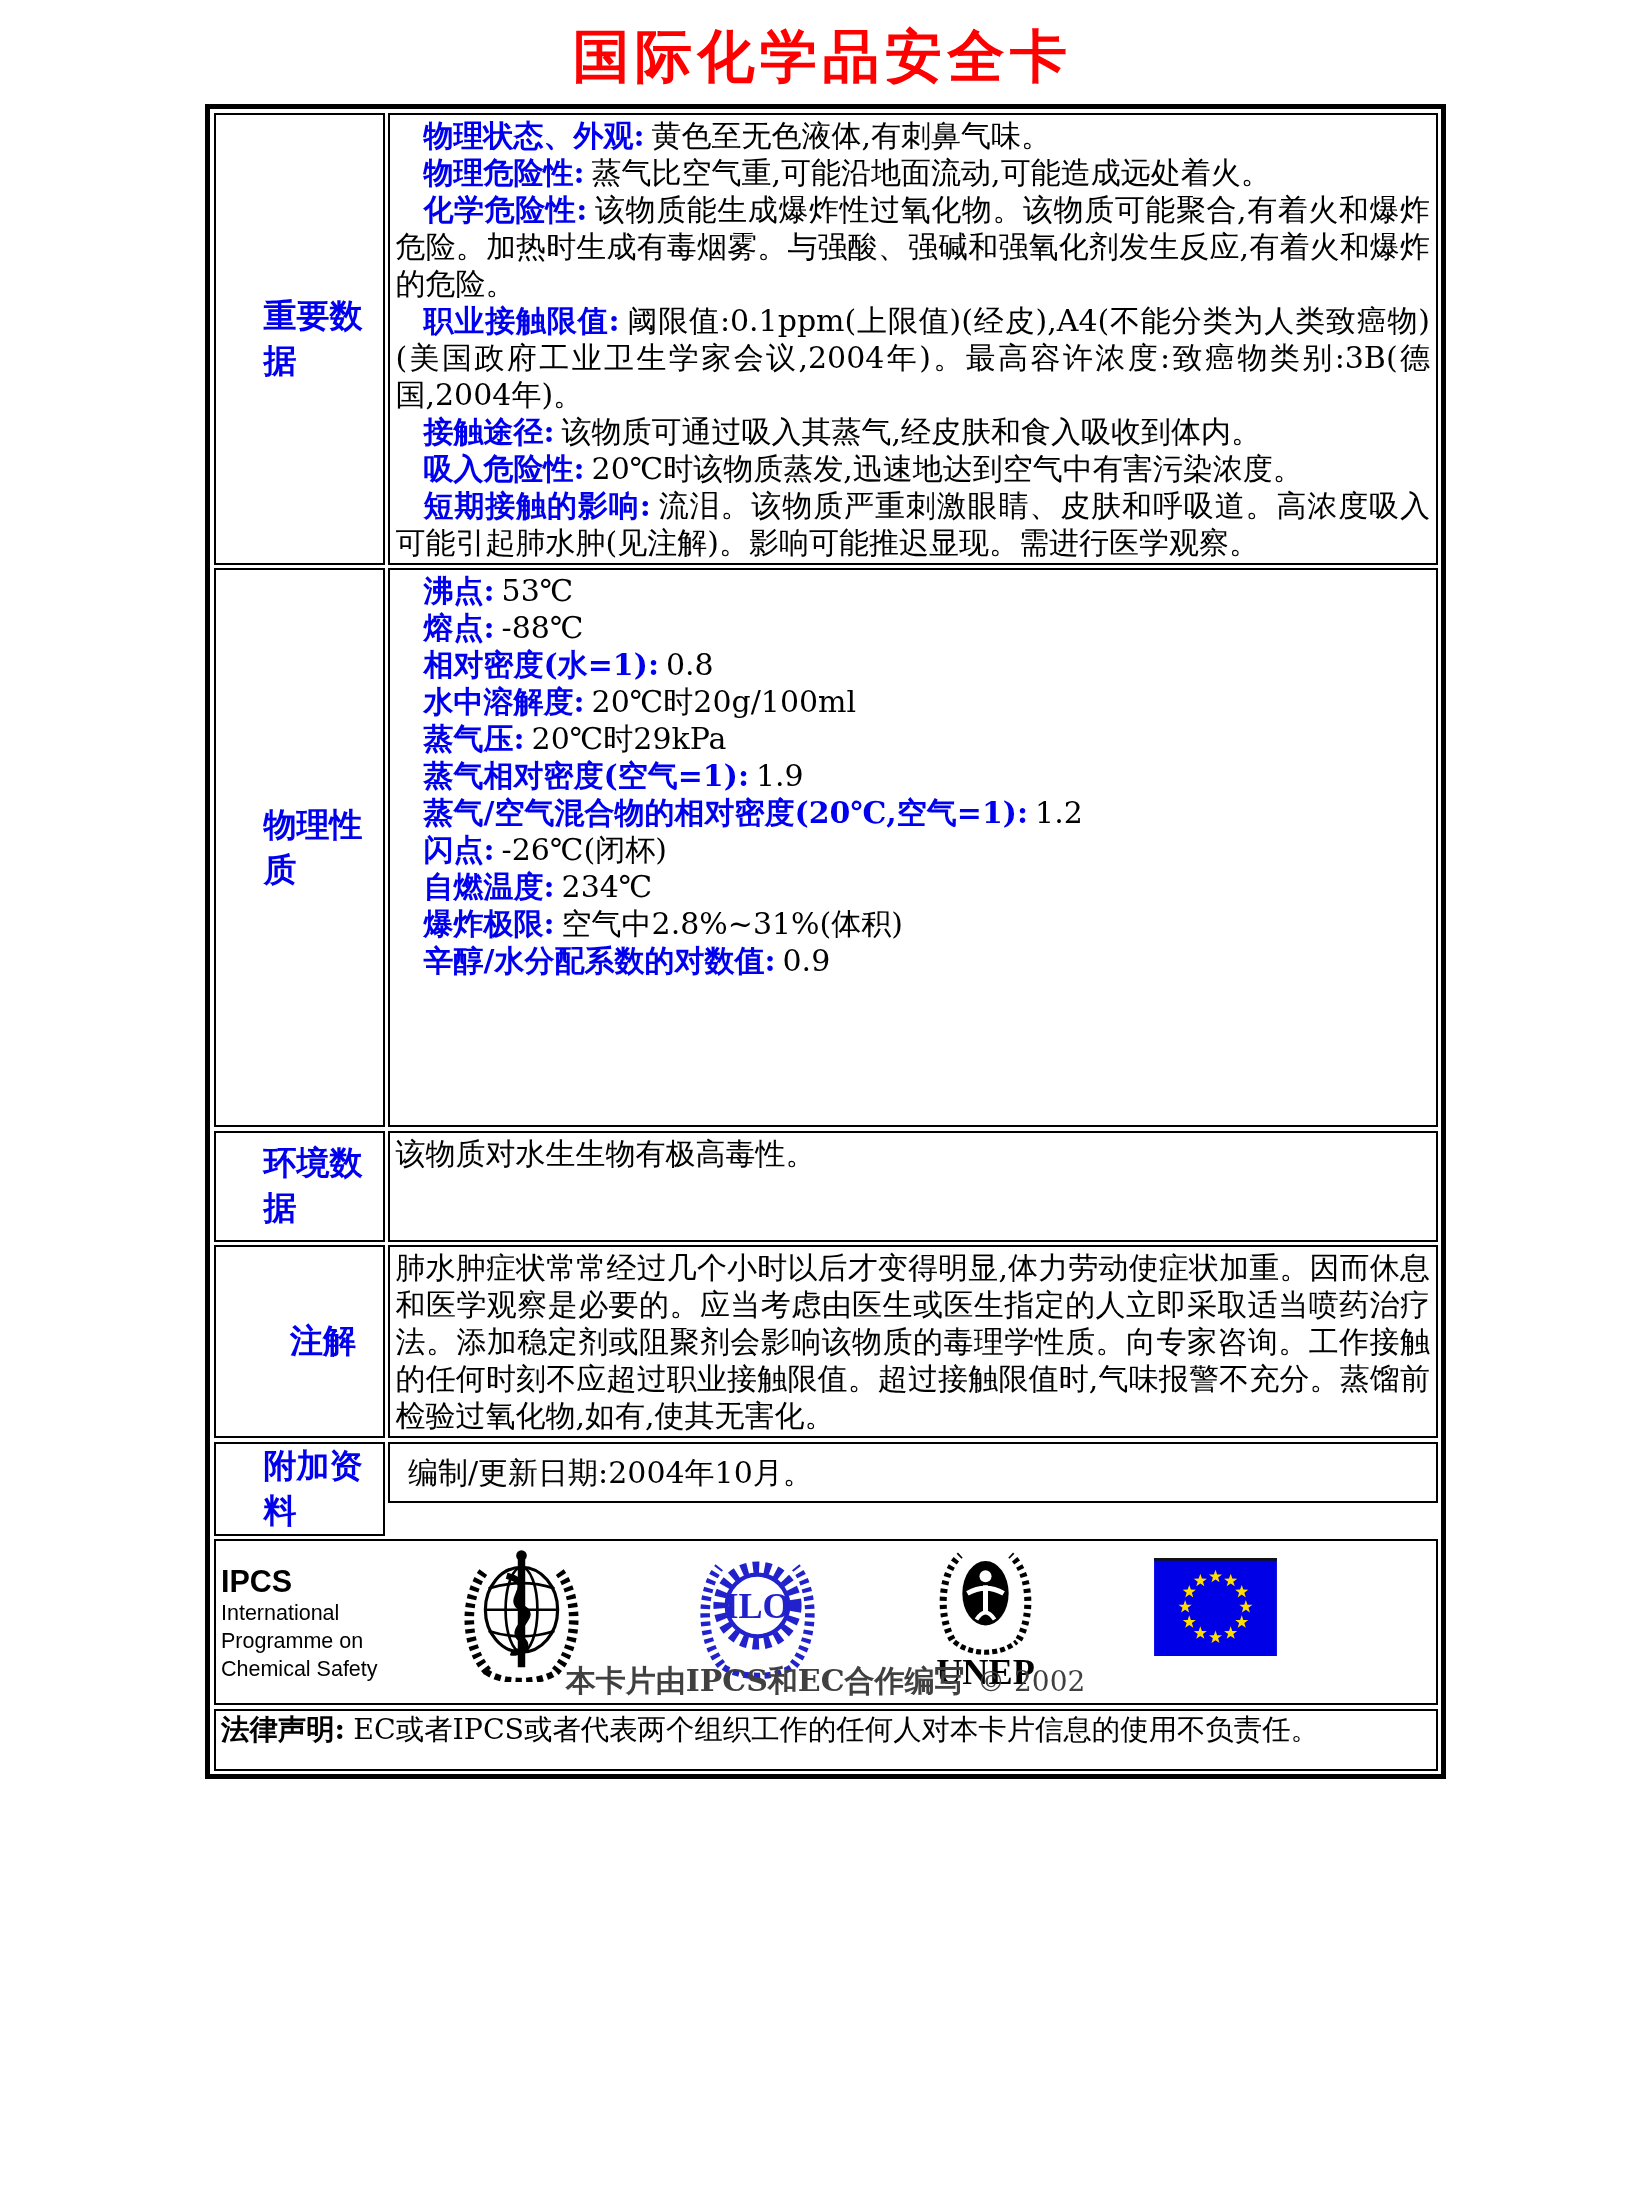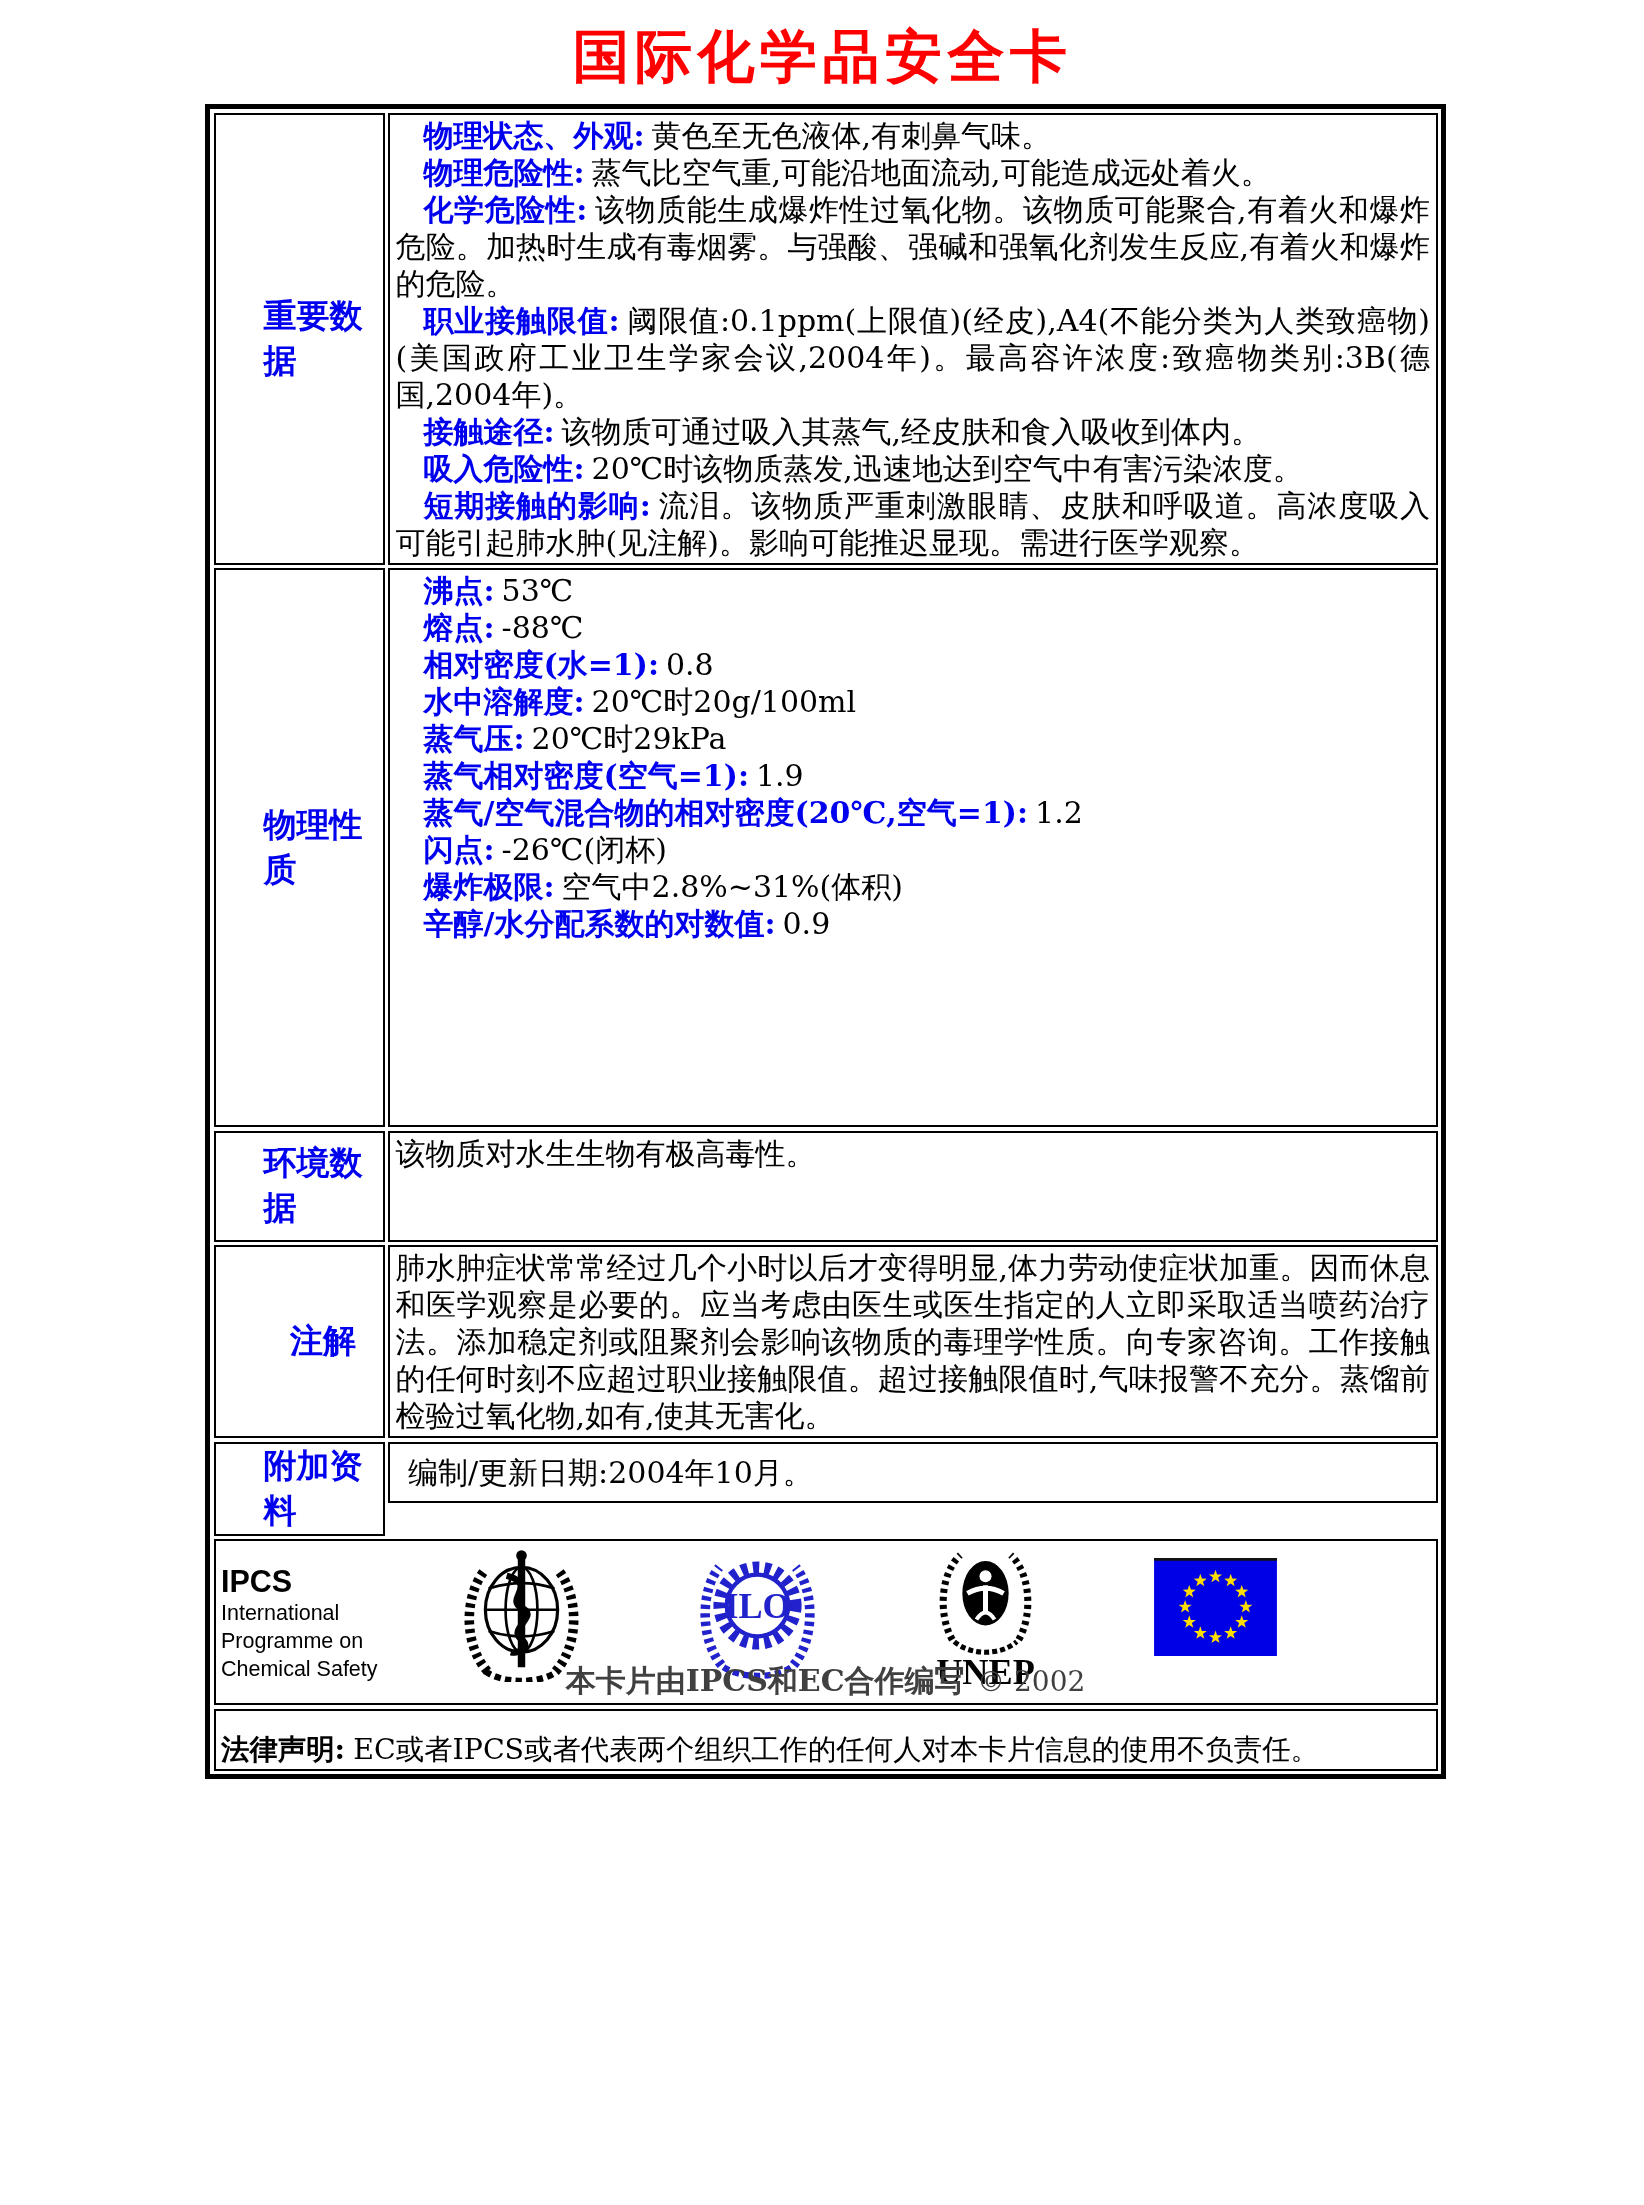--- a/index.html
+++ b/index.html
@@ -46,21 +46,21 @@
   .logo{position:absolute;top:4.2px;}
   .logo-who{left:241px;}
   .logo-ilo{left:477px;}
   .logo-unep{left:714px;top:1.4px;}
   .logo-eu{left:938px;top:16.6px;}
   .footer-caption{
     position:absolute;bottom:1.4px;left:0;width:100%;text-align:center;
     color:#404040;font-weight:bold;font-size:30px;
   }
   .footer-caption .copyright{font-weight:normal;margin-left:12.5px;font-size:28px;}
-  .legal-cell{flex:1;height:62px;display:flex;align-items:flex-end;padding:0 5.5px;font-size:28.4px;}
+  .legal-cell{flex:1;height:62px;display:flex;align-items:flex-start;padding:0 5.5px;font-size:28.4px;}
   .legal-label{font-weight:bold;margin-right:8.3px;}
   svg text{font-family:"Liberation Serif","DejaVu Serif",serif;}
 </style>
 </head>
 <body>
 
 <h1 class="page-title">国际化学品安全卡</h1>
 
 <div class="card">
 
@@ -82,20 +82,21 @@
     <div class="cell label-cell">物理性质</div>
     <div class="cell content-cell cc-physical">
       <p><span class="blue-label">沸点:</span><span>53℃</span></p>
       <p><span class="blue-label">熔点:</span><span>-88℃</span></p>
       <p><span class="blue-label">相对密度(水=1):</span><span>0.8</span></p>
       <p><span class="blue-label">水中溶解度:</span><span>20℃时20g/100ml</span></p>
       <p><span class="blue-label">蒸气压:</span><span>20℃时29kPa</span></p>
       <p><span class="blue-label">蒸气相对密度(空气=1):</span><span>1.9</span></p>
       <p><span class="blue-label">蒸气/空气混合物的相对密度(20℃,空气=1):</span><span>1.2</span></p>
       <p><span class="blue-label">闪点:</span><span>-26℃(闭杯)</span></p>
+      <p><span class="blue-label">自燃温度:</span><span>234℃</span></p>
       <p><span class="blue-label">爆炸极限:</span><span>空气中2.8%~31%(体积)</span></p>
       <p><span class="blue-label">辛醇/水分配系数的对数值:</span><span>0.9</span></p>
     </div>
   </div>
 
   <div class="row">
     <div class="cell label-cell">环境数据</div>
     <div class="cell content-cell cc-environment">
       <p>该物质对水生生物有极高毒性。</p>
     </div>

